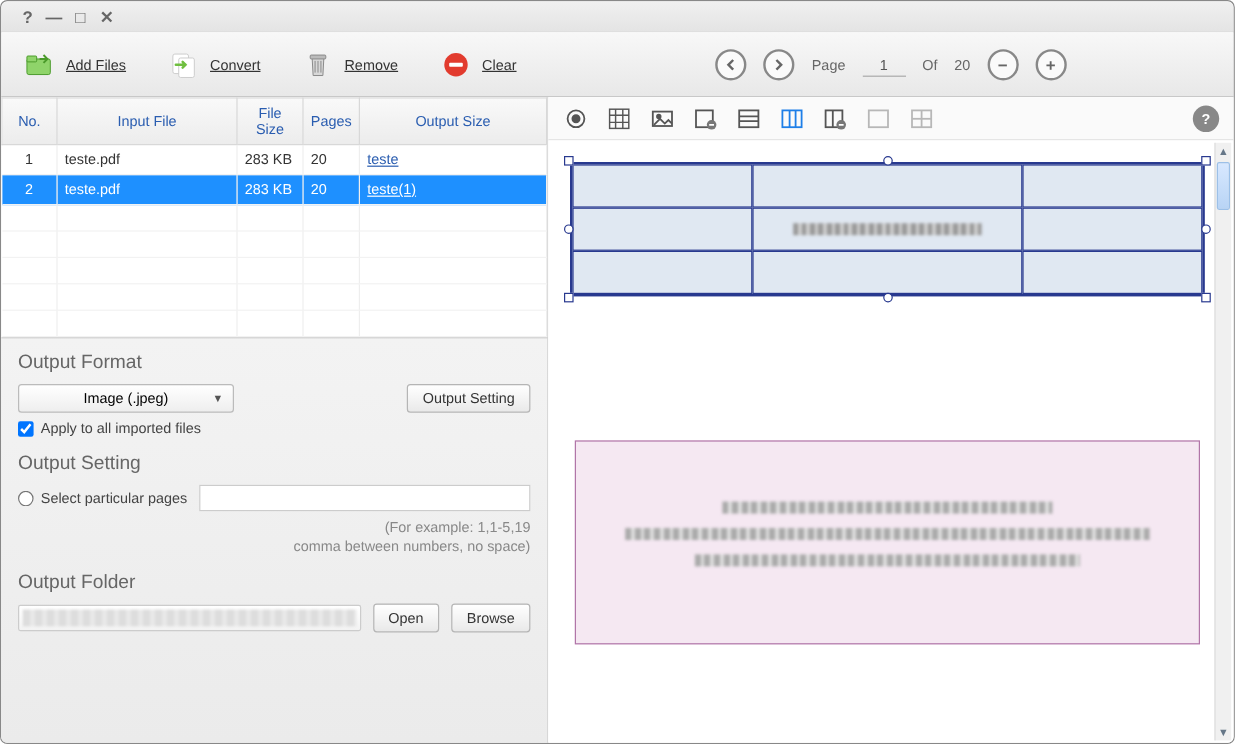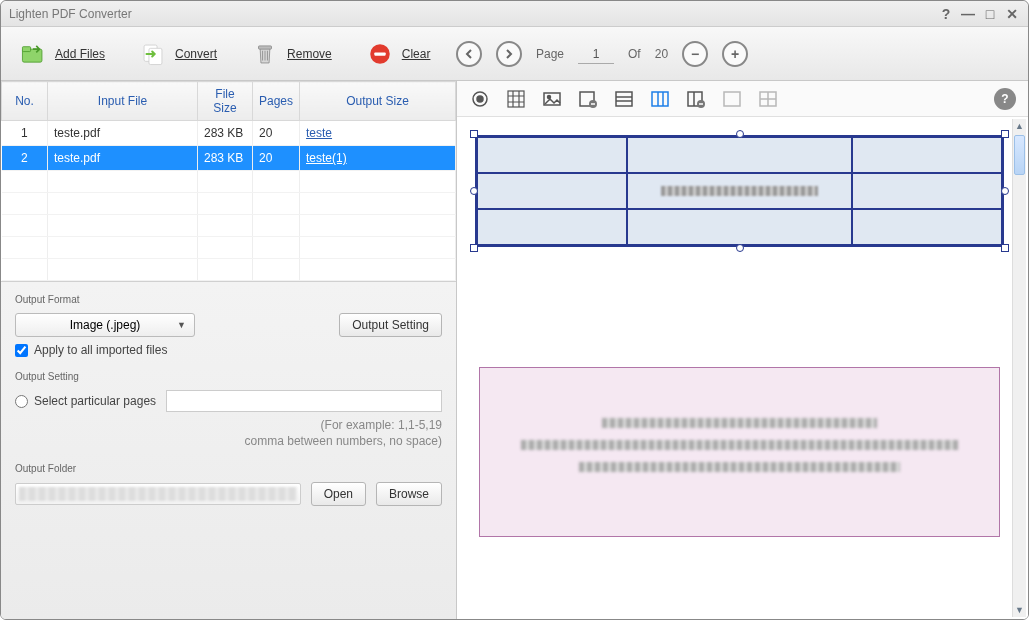--- a/index.html
+++ b/index.html
@@ -31,33 +31,33 @@
 .filetable tr.selected td a { color: #fff; }
 .filetable td a { color: #2a5db0; text-decoration: underline; }
 .col-no { width: 46px; text-align: center; }
 .col-file { width: 150px; }
 .col-size { width: 55px; }
 .col-pages { width: 46px; }
 
 
 .settings { flex: 1; padding: 12px 14px; background: linear-gradient(#f3f3f3,#ebebeb); border-top: 1px solid #d0d0d0; }
 .group { margin-bottom: 14px; }
-.group-title { color: #666; font-size: 10px; margin-bottom: 8px; }
+.group-title { color: #666; font-size: 16px; margin-bottom: 8px; }
 .formrow { display: flex; align-items: center; gap: 10px; margin-bottom: 6px; }
 .select { width: 180px; height: 24px; background: linear-gradient(#fff,#eee); border: 1px solid #bbb; border-radius: 3px; display: flex; align-items: center; justify-content: center; position: relative; cursor: pointer; }
 .select .arrow { position: absolute; right: 8px; font-size: 9px; color: #555; }
 .btn { height: 24px; padding: 0 12px; background: linear-gradient(#fff,#e9e9e9); border: 1px solid #b5b5b5; border-radius: 3px; cursor: pointer; display: inline-flex; align-items: center; color: #333; }
 .checkbox, .radio { display: flex; align-items: center; gap: 6px; color: #444; cursor: pointer; }
 .checkbox input, .radio input { cursor: pointer; }
 .textinput { height: 22px; border: 1px solid #ccc; background: #fff; padding: 0 4px; }
 .hint { color: #888; font-size: 11px; text-align: right; margin-top: 4px; line-height: 1.3; }
 .pathbox { height: 22px; flex: 1; background: linear-gradient(#fff,#f3f3f3); border: 1px solid #ccc; border-radius: 2px; position: relative; overflow: hidden; }
 .pathbox::after { content:""; position:absolute; inset:3px; background: repeating-linear-gradient(90deg,#ddd 0 6px,#e8e8e8 6px 10px); filter: blur(1px); }
 
-.pagebar { position: absolute; top: 27px; left: 456px; right: 0; height: 54px; display: flex; align-items: center; gap: 14px; }
+.pagebar { position: absolute; top: 27px; left: 456px; right: 0; height: 54px; display: flex; align-items: center; justify-content: center; gap: 14px; }
 .circlebtn { width: 26px; height: 26px; border: 2px solid #888; border-radius: 50%; display: flex; align-items: center; justify-content: center; color: #666; cursor: pointer; background: #fafafa; font-size: 14px; font-weight: bold; }
 .pagelabel { color: #666; }
 .pagenum { width: 36px; text-align: center; border-bottom: 1px solid #aaa; color: #555; padding: 2px 0; }
 
 
 .iconstrip { height: 36px; display: flex; align-items: center; gap: 14px; padding: 0 12px; border-bottom: 1px solid #e0e0e0; background: #fafafa; }
 .stripicon { width: 22px; height: 22px; display: flex; align-items: center; justify-content: center; cursor: pointer; color: #555; }
 .stripicon.active svg { stroke: #1e7fe8; }
 .stripicon.disabled { opacity: .4; cursor: default; }
 .helpicon { margin-left: auto; width: 22px; height: 22px; border-radius: 50%; background: #888; color: #fff; display:flex; align-items:center; justify-content:center; font-weight:bold; cursor:pointer; }
@@ -79,21 +79,20 @@
 .h-ml{top:50%;left:-5px;margin-top:-4px;border-radius:50%}.h-mr{top:50%;right:-5px;margin-top:-4px;border-radius:50%}
 
 
 .pinkbox { margin: 120px 10px 10px 10px; border: 1px solid #b175a8; background: #f5e8f2; height: 170px; padding: 50px 30px 20px 30px; display:flex; flex-direction:column; gap:12px; align-items:center; }
 .pinkbox .line { height: 10px; background: repeating-linear-gradient(90deg,#aaa 0 5px,#ddd 5px 8px); filter: blur(1.5px); }
 </style>
 </head>
 <body>
 
 <div class="titlebar">
-  <span class="title">Lighten PDF Converter</span>
   <span class="winbtn">?</span>
   <span class="winbtn">—</span>
   <span class="winbtn">□</span>
   <span class="winbtn">✕</span>
 </div>
 
 <div class="toolbar">
   <div class="tbtn">
     <span class="ticon">
       <svg viewBox="0 0 32 32">

